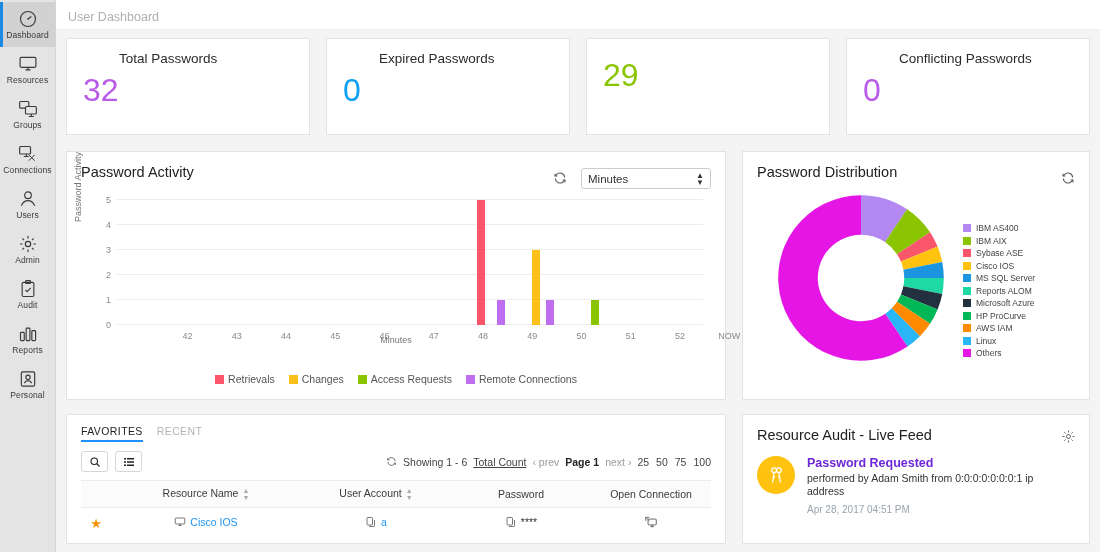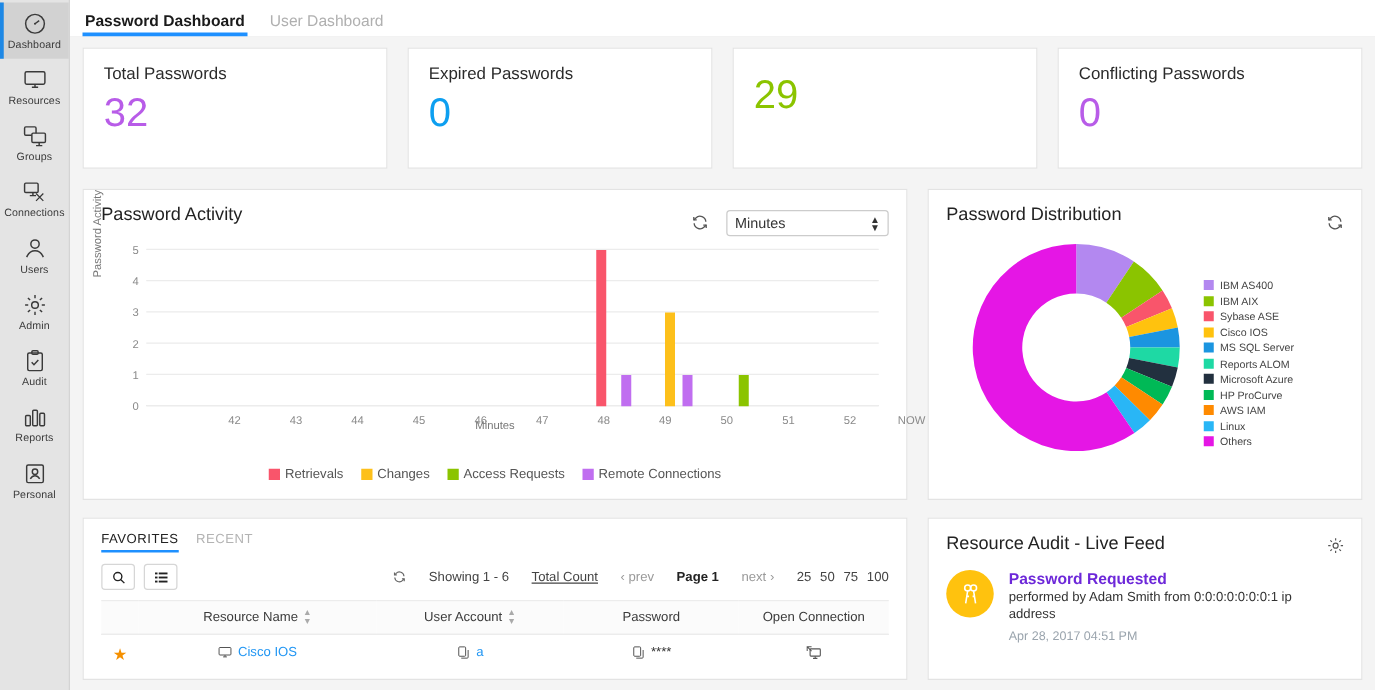--- a/index.html
+++ b/index.html
@@ -61,21 +61,21 @@
 
   .content { padding: 8px 10px 0 10px; }
 
   
   .kpi-row { display: flex; gap: 16px; }
   .kpi-card {
     flex: 1; height: 97px;
     background: #fff; border: 1px solid #e3e3e3;
     padding: 12px 16px;
   }
-  .kpi-title { font-size: 13.5px; color: #2b2b2b; }
+  .kpi-title { font-size: 13.5px; color: #2b2b2b; margin-left: 36px; }
   .kpi-value { font-size: 32px; line-height: 36px; margin-top: 6px; font-weight: 300; }
 
   
   .mid-row { display: flex; gap: 16px; margin-top: 16px; }
   .panel { background: #fff; border: 1px solid #e3e3e3; }
   .panel-activity { flex: 0 0 660px; height: 249px; padding: 12px 14px 0 14px; position: relative; }
   .panel-dist    { flex: 1; height: 249px; padding: 12px 14px 0 14px; position: relative; }
   .panel-title { font-size: 14.5px; color: #222; }
 
   .refresh-btn {
@@ -133,21 +133,21 @@
   .fav-tab.active { color: #222; font-weight: normal; }
   .fav-tab.active::after { content:""; position:absolute; left:0; right:0; bottom:0; height:2.5px; background:#1e90ff; }
 
   .fav-toolbar { display: flex; align-items: center; margin-top: 9px; }
   .icon-btn {
     width: 27px; height: 21px; border: 1px solid #d6d6d6; border-radius: 3px;
     background: #fff; display: flex; align-items: center; justify-content: center;
     cursor: pointer; margin-right: 7px; color: #222;
   }
   .icon-btn svg { width: 12px; height: 12px; display: block; }
-  .pager { margin-left: auto; display: flex; align-items: center; gap: 18px; font-size: 10.5px; color: #444; }
+  .pager { margin-left: auto; display: flex; align-items: center; gap: 6px; font-size: 10.5px; color: #444; }
   .pager .muted { color: #9a9a9a; }
   .pager .strong { font-weight: bold; color: #222; }
   .pager u { text-decoration: underline; cursor: pointer; }
   .pager .sizes { display: flex; gap: 7px; }
   .pager .sizes span { cursor: pointer; }
   .pager svg { width: 11px; height: 11px; display: block; color: #666; }
 
   table.fav-table { width: 100%; border-collapse: collapse; margin-top: 8px; }
   table.fav-table th {
     font-size: 10.5px; font-weight: normal; color: #3b3b3b;
@@ -261,23 +261,20 @@
             <path d="M7.5 17c1.2-2 2.8-3 4.5-3s3.3 1 4.5 3"></path>
           </svg>
       </span>
       <span class="nav-label">Personal</span>
     </div>
   </nav>
 
   <div class="main">
 
     <div class="tabs-bar">
-      <div class="tab active">
-        <span>Password Dashboard</span>
-      </div>
       <div class="tab">
         <span>User Dashboard</span>
       </div>
     </div>
 
     <div class="content">
 
       <div class="kpi-row">
         <div class="kpi-card">
           <div class="kpi-title">Total Passwords</div>

